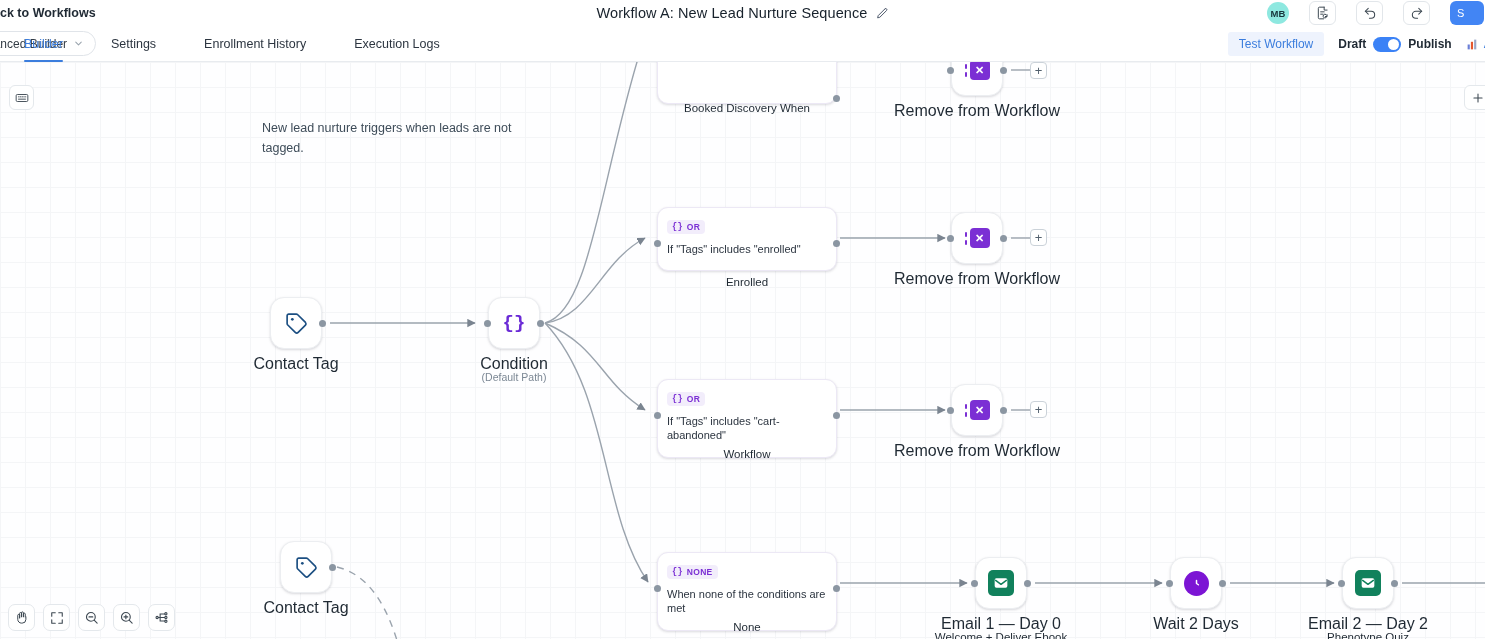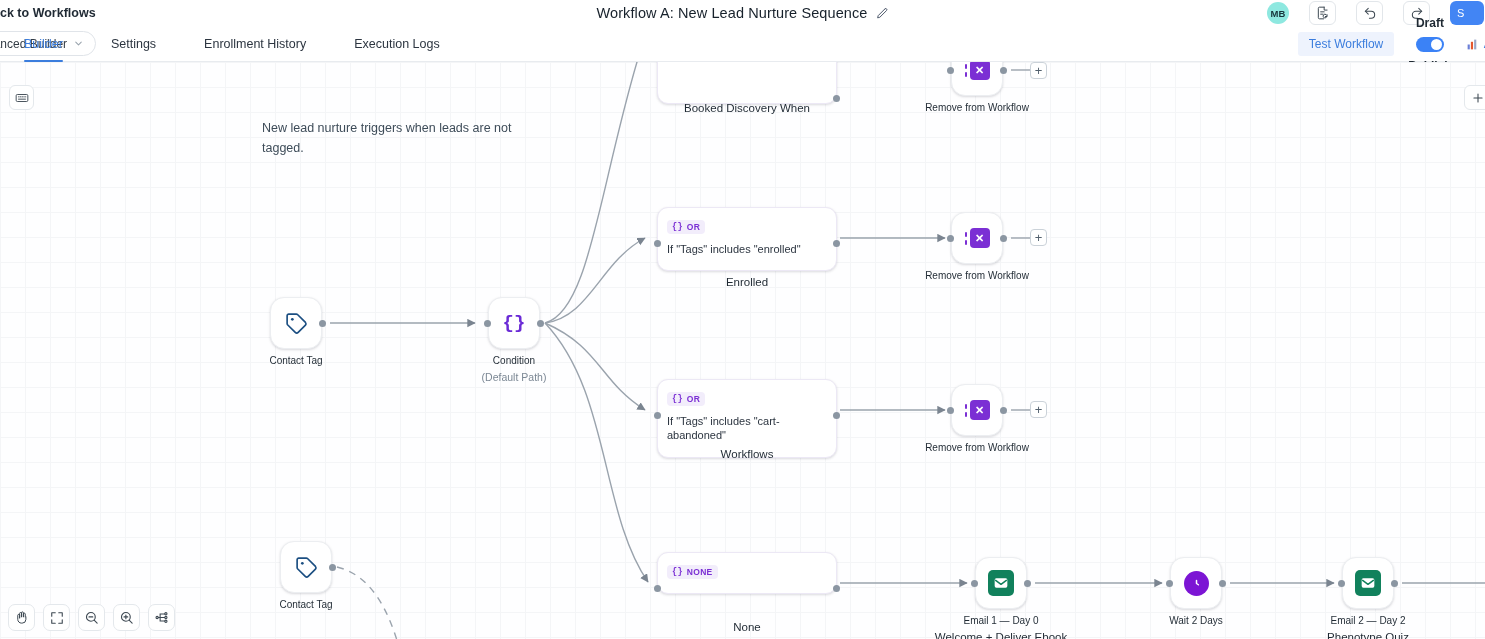--- a/index.html
+++ b/index.html
@@ -82,21 +82,21 @@
     height: 2px; background: #3b7ddd; border-radius: 2px;
   }
   .tabbar-right {
     position: absolute; right: 0; top: 0; height: 36px;
     display: flex; align-items: center; gap: 14px;
   }
   .test-btn {
     background: #eef3fd; color: #3b7ddd; font-size: 12px;
     padding: 5px 11px; border-radius: 3px; white-space: nowrap;
   }
-  .draft-wrap { display: flex; align-items: center; gap: 7px; flex-direction: column; }
+  .draft-wrap { display: flex; gap: 7px; }
   .draft-lbl { font-size: 12px; color: #1f2933; font-weight: 600; }
   .toggle {
     width: 28px; height: 15px; border-radius: 9px; background: #3b82f6;
     position: relative;
   }
   .toggle::after {
     content: ""; position: absolute; right: 2px; top: 2px;
     width: 11px; height: 11px; border-radius: 50%; background: #fff;
   }
   .publish-lbl { font-size: 12px; color: #1f2933; font-weight: 600; }
@@ -138,21 +138,21 @@
   
   .node { position: absolute; }
   .node-box {
     width: 52px; height: 52px; border-radius: 14px; background: #fff;
     border: 1px solid #eceef1;
     box-shadow: 0 1px 3px rgba(16,24,40,.10), 0 1px 2px rgba(16,24,40,.06);
     display: flex; align-items: center; justify-content: center;
   }
   .node-label {
     position: absolute; left: 50%; transform: translateX(-50%);
-    top: 58px; font-size: 10px; color: #1f2933; white-space: nowrap;
+    top: 58px; font-size: 16px; color: #1f2933; white-space: nowrap;
     text-align: center;
   }
   .node-sub {
     position: absolute; left: 50%; transform: translateX(-50%);
     top: 74px; font-size: 11.5px; color: #1f2933; white-space: nowrap;
     text-align: center;
   }
   .node-sub.muted { color: #7b8794; font-size: 10.5px; }
 
   .port {
@@ -420,21 +420,21 @@
     <div class="add-node" style="left:1030px; top:167px;">+</div>
 
     <div class="cond-card" style="left:657px; top:317px;">
       <span class="cond-badge">
         <span class="braces">{}</span>
         <span>OR</span>
       </span>
       <div class="cond-text">If "Tags" includes "cart-abandoned"</div>
       <span class="cond-port in"></span>
       <span class="cond-port out"></span>
-      <div class="cond-name">Workflows</div>
+      <div class="cond-name">Workflow</div>
     </div>
 
     <div class="node" style="left:951px; top:322px;">
       <div class="node-box">
         <span class="removal-ico">
           <span class="removal-dashes">
               <i></i>
               <i></i>
             </span>
           <span class="removal-sq">✕</span>
@@ -455,20 +455,21 @@
         <span class="port out"></span>
       </div>
       <div class="node-label">Contact Tag</div>
     </div>
 
     <div class="cond-card" style="left:657px; top:490px;">
       <span class="cond-badge">
         <span class="braces">{}</span>
         <span>NONE</span>
       </span>
+      <div class="cond-text">When none of the conditions are met</div>
       <span class="cond-port in"></span>
       <span class="cond-port out"></span>
       <div class="cond-name">None</div>
     </div>
 
     <div class="node" style="left:975px; top:495px;">
       <div class="node-box">
         <span class="mail-ico">
           <svg width="16" height="16" viewBox="0 0 24 24" fill="none" stroke="currentColor" stroke-width="2.2" stroke-linecap="round" stroke-linejoin="round">
             <rect x="2.5" y="5" width="19" height="14" rx="2.5" fill="currentColor" stroke="none"></rect>

